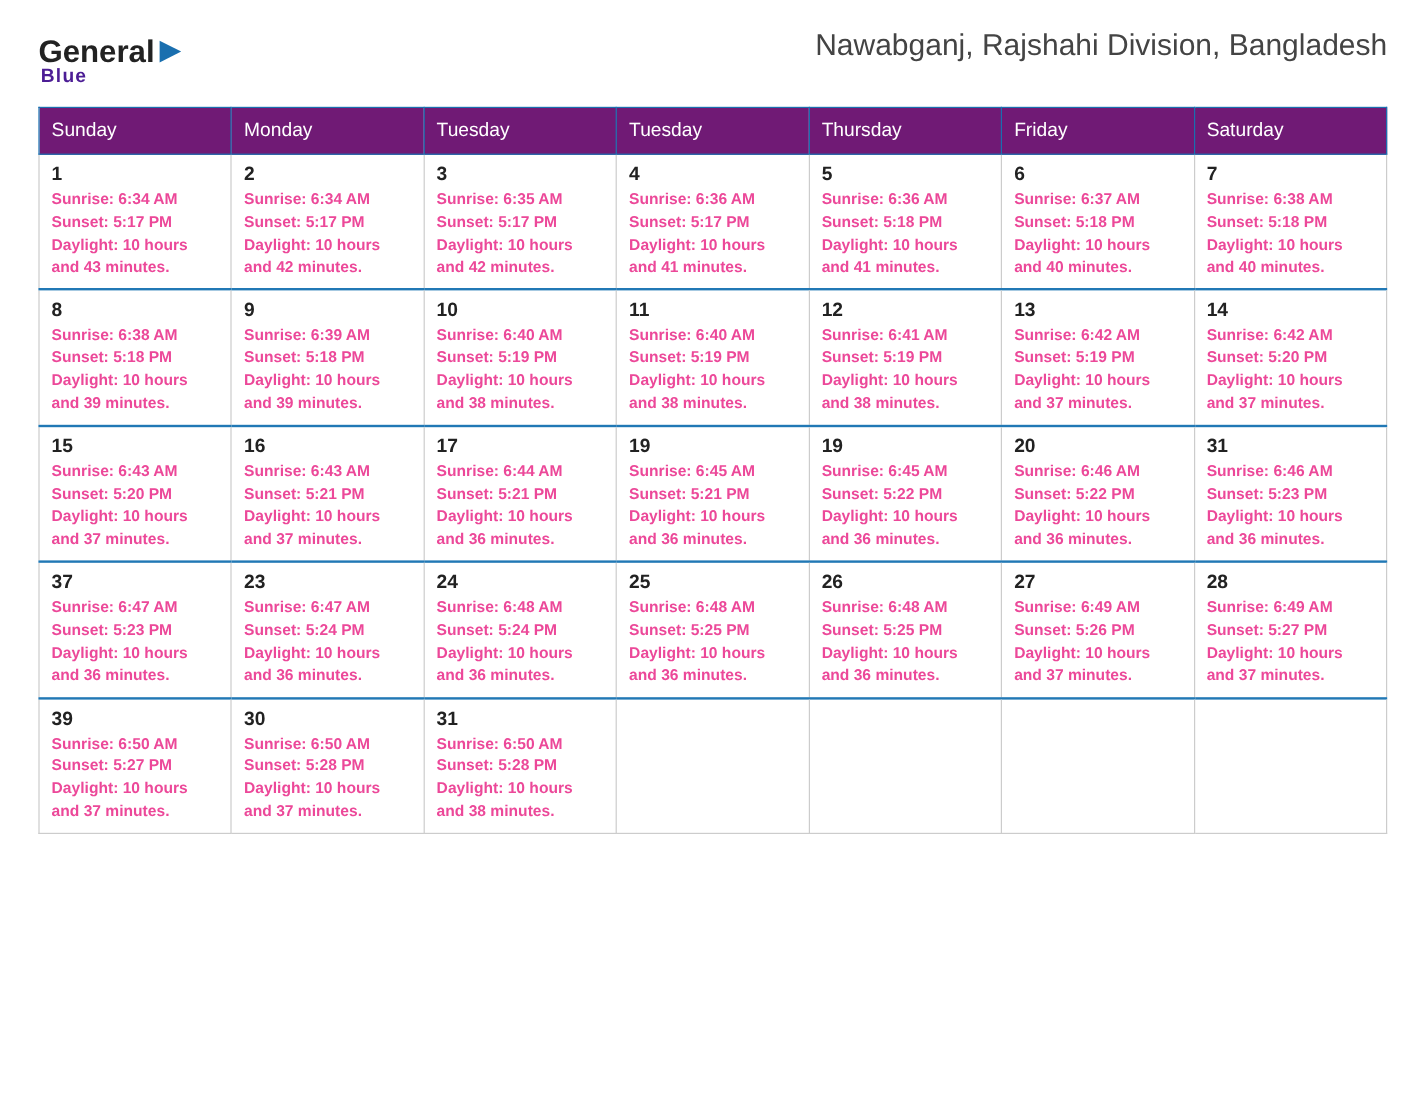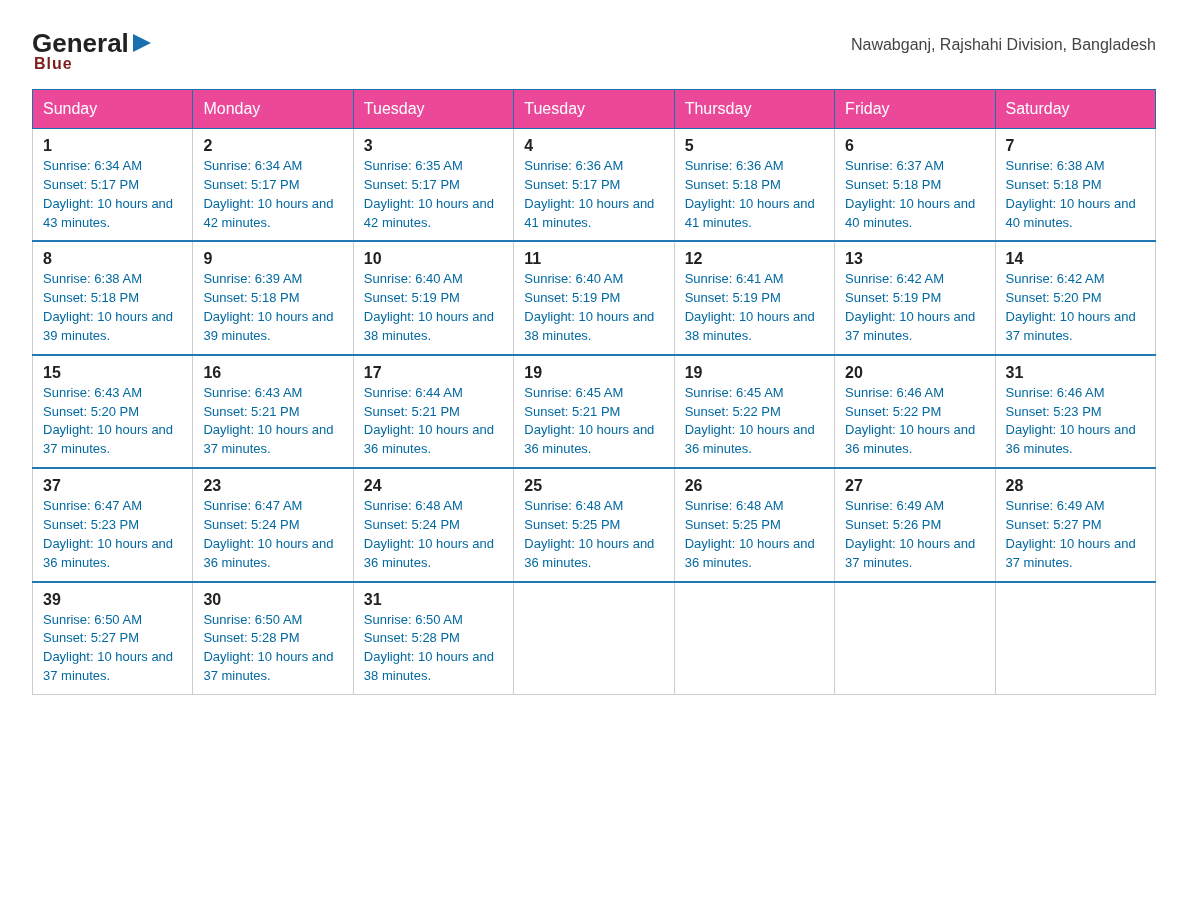--- a/index.html
+++ b/index.html
@@ -32,44 +32,44 @@
       color: #222;
       font-family: Arial, sans-serif;
     }
     .logo-blue-part {
       display: flex;
       align-items: center;
     }
     .logo-blue-underline {
       font-size: 16px;
       font-weight: bold;
-      color: #7f1d1d;
+      color: #4c1d95;
       letter-spacing: 1px;
     }
     .title-area {
       text-align: right;
     }
     .main-title {
       font-size: 52px;
       font-weight: bold;
       color: #222;
       line-height: 1.1;
     }
     .subtitle {
-      font-size: 16px;
+      font-size: 25px;
       color: #444;
-      margin-top: 12px;
+      margin-top: 0;
     }
     .calendar-table {
       width: 100%;
       border-collapse: collapse;
       border: 1px solid #bbb;
     }
     .calendar-table th {
-      background-color: #ec4899;
+      background-color: #701a75;
       color: #fff;
       font-size: 16px;
       font-weight: normal;
       padding: 10px 10px;
       text-align: left;
       border: 1px solid #1a6faf;
     }
     .calendar-table td {
       vertical-align: top;
       padding: 8px 10px;
@@ -81,22 +81,23 @@
     }
     .day-number {
       font-size: 16px;
       font-weight: bold;
       color: #222;
       margin-bottom: 2px;
       display: block;
     }
     .day-info {
       font-size: 13px;
-      color: #0369a1;
+      color: #ec4899;
       line-height: 1.45;
+      font-weight: bold;
     }
     .row-divider td {
       border-top: 2px solid #2178b5;
     }
     .empty-cell {
       background: #fff;
     }
   </style>
 </head>
 <body>

